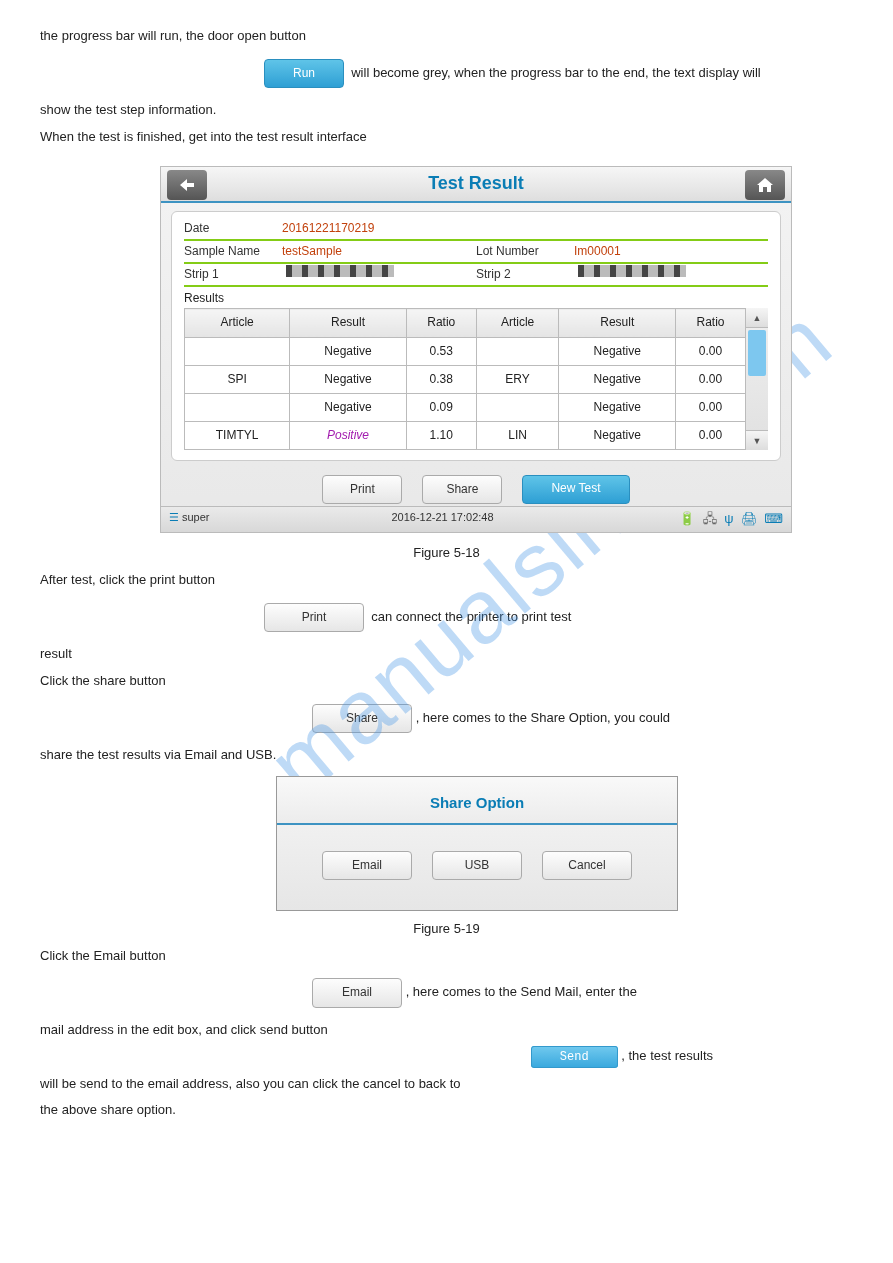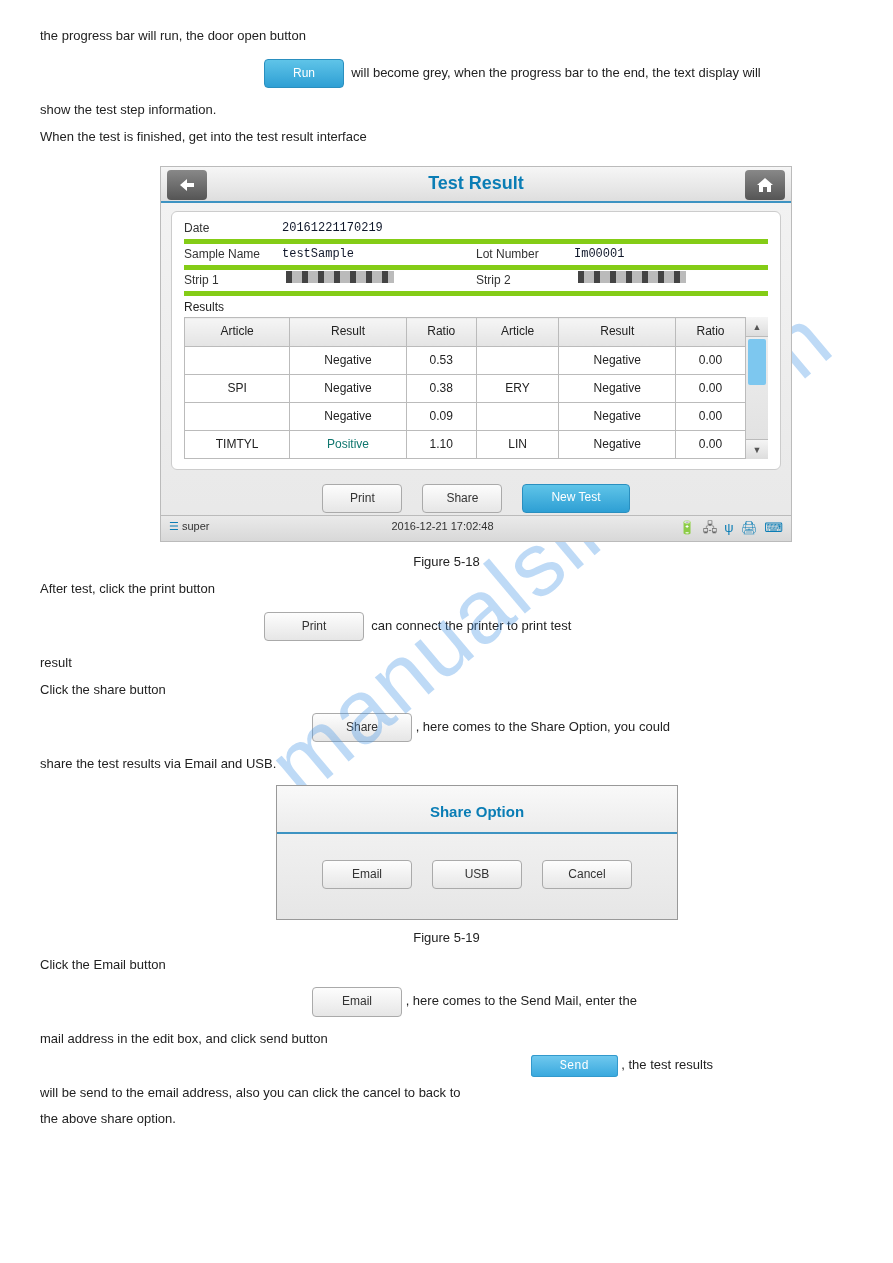--- a/index.html
+++ b/index.html
@@ -84,39 +84,39 @@
   .nav-btn svg { fill:#fff; }
   .panel {
     background:#fff;
     margin: 8px 10px;
     border: 1px solid #ccc;
     border-radius: 6px;
     padding: 6px 12px 10px 12px;
     font-size: 12px;
   }
   .meta-row { display:flex; }
-  .meta-cell { flex:1; display:flex; border-bottom:5px solid #84cc16; padding:1px 0;}
+  .meta-cell { flex:1; display:flex; border-bottom:2px solid #84cc16; padding:1px 0;}
   .meta-label { width: 98px; color:#333; }
-  .meta-value { color:#0f172a;font-family:Liberation Mono, monospace; }
+  .meta-value { color:#c2410c; }
   .stripimg {
     width: 108px; height: 12px;
     background: repeating-linear-gradient(90deg,#444 0 6px,#bbb 6px 16px);
     margin-left: 4px;
   }
   .section-label { font-size:12px; margin:2px 0 0 0; }
   table.results {
     width: 100%; border-collapse: collapse; font-size: 12px;
   }
   table.results th, table.results td {
     border: 1px solid #bbb;
     text-align: center;
     padding: 4px 0;
   }
   table.results th { background: linear-gradient(#f5f5f5,#e4e4e4); font-weight: normal; }
-  .positive { color: #0f766e; }
+  .positive { color: #a21caf; font-style: italic; }
   .scroll-col { width:22px; background: linear-gradient(#f0f0f0,#e0e0e0); position:relative;}
   .scroll-thumb { position:absolute; top:22px; left:2px; right:2px; height:46px; background:#7dc7ef; border-radius:2px;}
   .scroll-arrow-up,.scroll-arrow-down{position:absolute;left:0;right:0;height:20px;display:flex;align-items:center;justify-content:center;font-size:9px;color:#555;background:linear-gradient(#f5f5f5,#ddd);}
   .scroll-arrow-up{top:0;border-bottom:1px solid #bbb;}
   .scroll-arrow-down{bottom:0;border-top:1px solid #bbb;}
   .tbl-wrap { display:flex; }
   .tbl-wrap table { flex:1; }
   .actionbar { display:flex; gap:20px; justify-content:center; padding:6px 0 2px 0;}
   .statusbar {
     display:flex; align-items:flex-start; justify-content:space-between;

